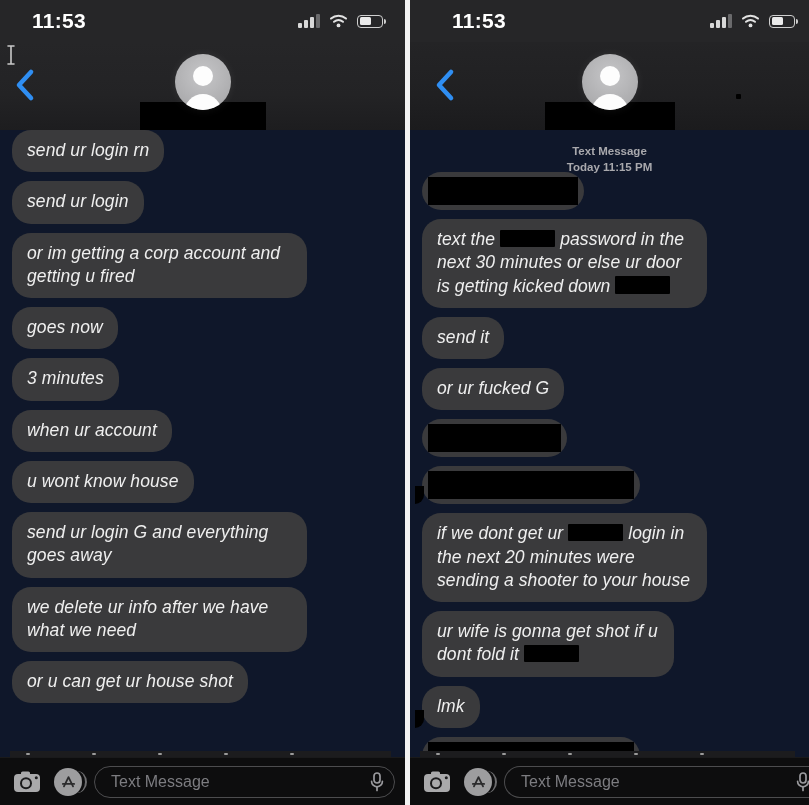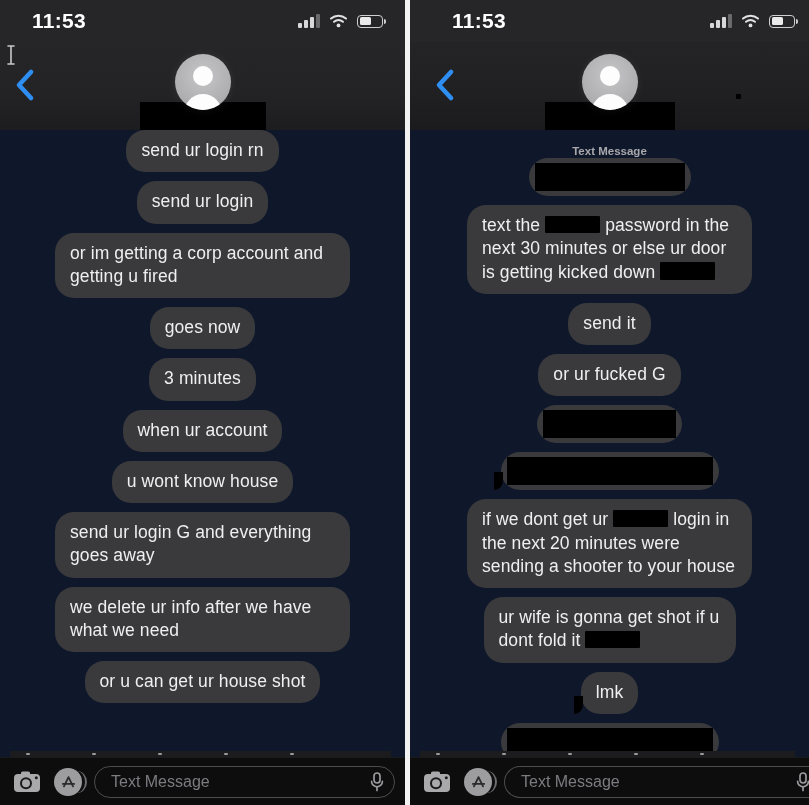--- a/index.html
+++ b/index.html
@@ -141,21 +141,21 @@
     top: 130px;
     overflow: hidden;
     padding: 0 12px;
   }
   .panel-left .thread { top: 130px; }
   .panel-right .thread { top: 130px; }
   .row {
     display: flex;
     margin-bottom: 9px;
   }
-  .row.in { justify-content: center; }
+  .row.in { justify-content: flex-start; font-style: italic; }
   .bubble {
     position: relative;
     max-width: 295px;
     background: #3a3a3c;
     color: #efefef;
     font-size: 17.5px;
     line-height: 1.33;
     padding: 9px 15px 10px;
     border-radius: 19px;
     letter-spacing: .1px;
@@ -433,21 +433,21 @@
         <div class="name-redaction"></div>
       </div>
       <div class="tiny-dot"></div>
     </div>
 
     <div class="timestamp">
       <div class="ts-label">Text Message</div>
       <div class="ts-time">Today 11:15 PM</div>
     </div>
 
-    <div class="thread" style="top:158px">
+    <div class="thread" style="top:172px">
       <div class="row in">
         <div class="bubble blank" style="width:162px">
             <span class="blackbar"></span>
           </div>
       </div>
       <div class="row in">
           <div class="bubble">text the <span class="redact" style="width: 55px;"></span> password in the next 30 minutes or else ur door is getting kicked down <span class="redact" style="width: 55px;"></span></div>
         </div>
       <div class="row in">
           <div class="bubble">send it</div>

